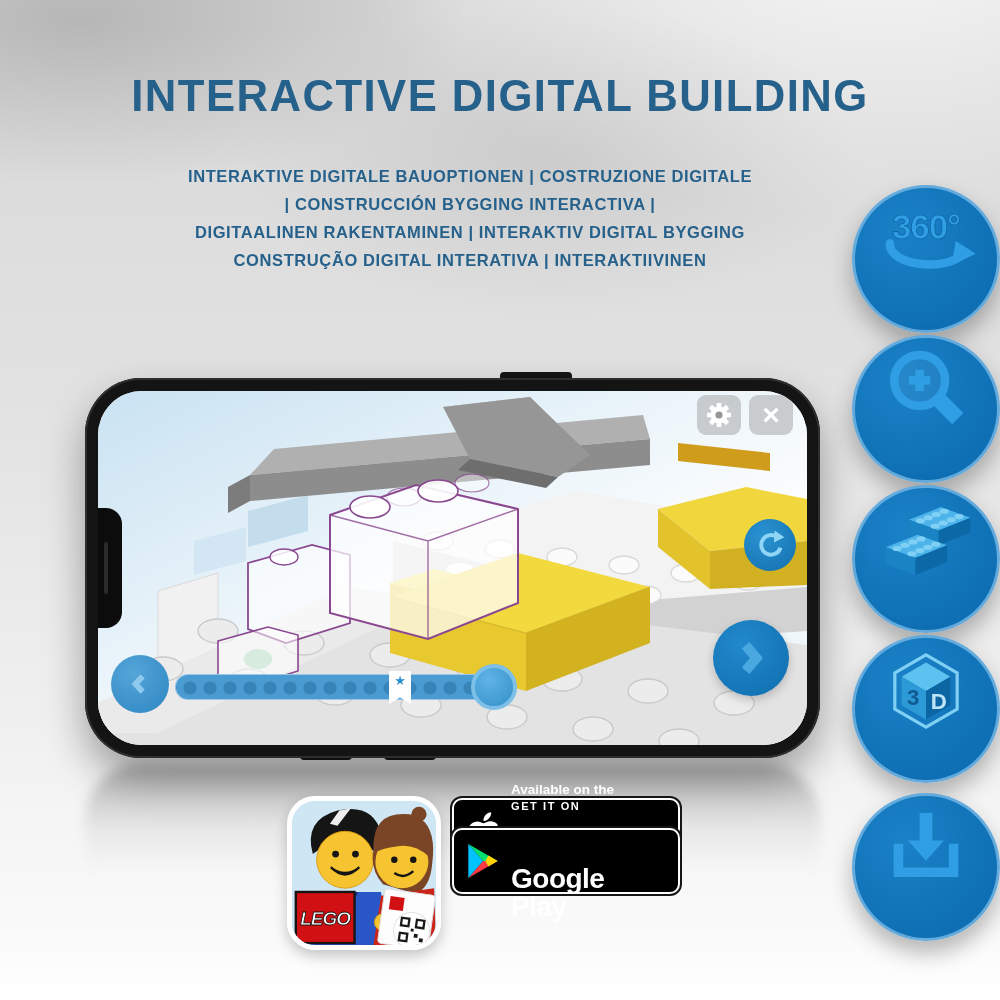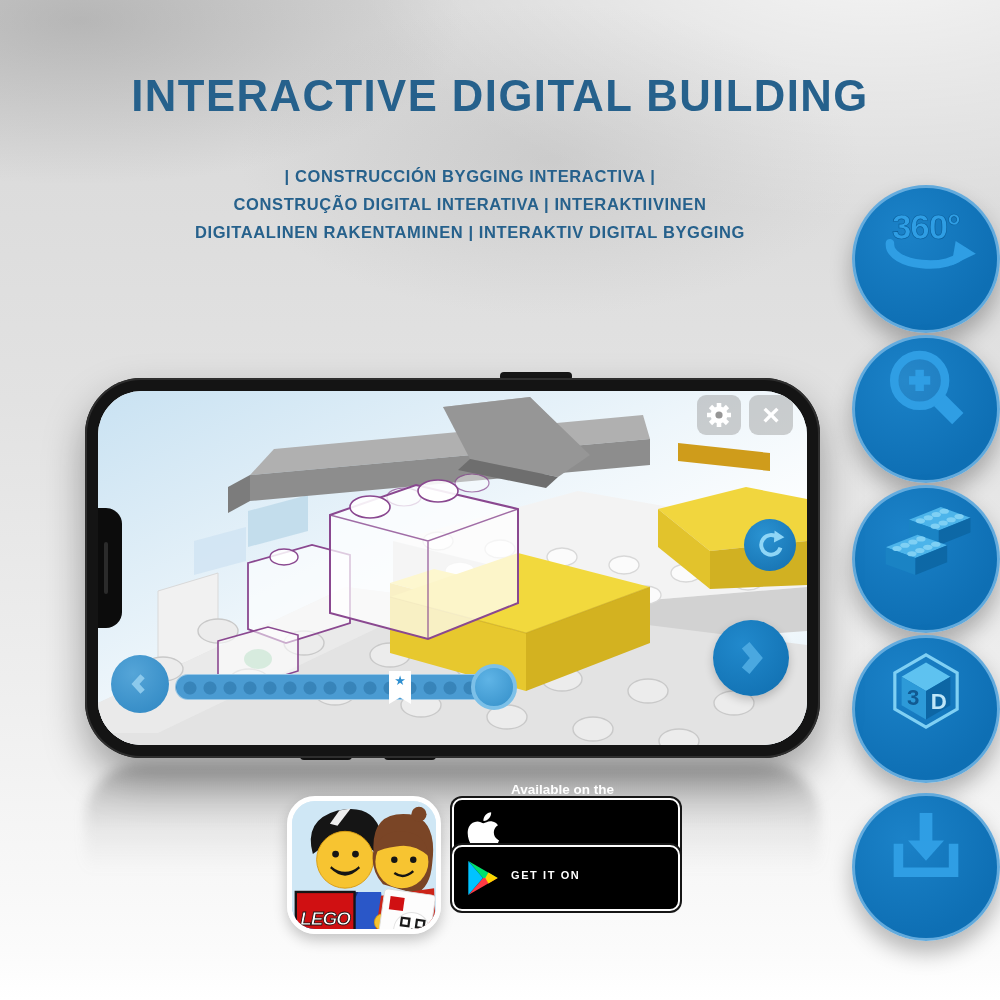--- a/index.html
+++ b/index.html
@@ -80,50 +80,51 @@
     background:radial-gradient(circle at 36% 30%, #5fb4e6, #348fc9);
     border:4px solid #7cc0e8;z-index:5;
   }
   .reflection{
     position:absolute;left:85px;top:764px;width:735px;height:150px;border-radius:56px;
     background:linear-gradient(to bottom, rgba(50,50,50,0.30), rgba(130,130,130,0.10) 45%, transparent 72%);
     filter:blur(6px);z-index:1;
   }
   
   .appicon{
-    position:absolute;left:287px;top:796px;width:154px;height:138px;border-radius:28px;
+    position:absolute;left:287px;top:796px;width:154px;height:154px;border-radius:28px;
     border:5px solid #ffffff;overflow:hidden;z-index:2;
     box-shadow:0 6px 14px rgba(0,0,0,0.22);
     background:linear-gradient(#d9edf8,#9ccbe8);
   }
   .badge{
     position:absolute;left:452px;width:228px;height:66px;border-radius:10px;
     background:#000;border:2px solid #fdfdfd;box-shadow:0 0 0 2px #161616;
     display:flex;align-items:center;padding:0 12px;color:#fff;z-index:2;
   }
   .badge-apple{top:798px;}
-  .badge-gplay{top:845px;align-items:center;}
+  .badge-gplay{top:828px;align-items:center;}
   .badge .bicon{flex:0 0 auto;margin-right:11px;display:flex;}
   .badge .btxt{display:flex;flex-direction:column;justify-content:center;line-height:1;gap:48px;}
   .badge-apple .l1{font-size:13.5px;font-weight:700;margin-bottom:4px;}
   .badge-apple .l2{font-size:30px;font-weight:700;letter-spacing:-0.5px;}
   .badge-gplay .l1{font-size:11px;font-weight:700;letter-spacing:1.6px;margin-bottom:5px;}
   .badge-gplay .l2{font-size:28px;font-weight:700;letter-spacing:-0.5px;}
 </style>
 </head>
 <body>
 
 <div class="canvas">
 
   <div class="title">INTERACTIVE DIGITAL BUILDING</div>
 
   <div class="subtitle">
+    <div>INTERAKTIVE DIGITALE BAUOPTIONEN | COSTRUZIONE DIGITALE</div>
     <div>| CONSTRUCCIÓN BYGGING INTERACTIVA |</div>
+    <div>DIGITAALINEN RAKENTAMINEN | INTERAKTIV DIGITAL BYGGING</div>
     <div>CONSTRUÇÃO DIGITAL INTERATIVA | INTERAKTIIVINEN</div>
-    <div>DIGITAALINEN RAKENTAMINEN | INTERAKTIV DIGITAL BYGGING</div>
   </div>
 
   <div class="fb" style="top:185px">
     <svg viewBox="0 0 100 100">
       <text x="50" y="48" text-anchor="middle" font-size="33" font-weight="800" letter-spacing="-1" fill="#2f9ee4" stroke="#0a5d9a" stroke-width="0.6" font-family="Liberation Sans, sans-serif">360°</text>
       <path d="M16,52 C14,74 74,80 86,60" stroke="#2f9ee4" stroke-width="8" fill="none" stroke-linecap="round"></path>
       <polygon points="78,50 97,62 74,73" fill="#2f9ee4"></polygon>
     </svg>
   </div>
 
@@ -389,16 +390,17 @@
     <span class="bicon">
       <svg width="34" height="38" viewBox="0 0 44 48">
         <polygon points="3,2 41,24 22,24" fill="#00e26d"></polygon>
         <polygon points="3,46 41,24 22,24" fill="#ff3a44"></polygon>
         <polygon points="3,2 22,24 3,46" fill="#00c3ff"></polygon>
         <polygon points="29,17 41,24 29,31 25,24" fill="#ffd400"></polygon>
       </svg>
     </span>
     <span class="btxt">
       <span class="l1">GET IT ON</span>
+      <span class="l2">Google Play</span>
     </span>
   </div>
 
 </div>
 
 </body></html>

